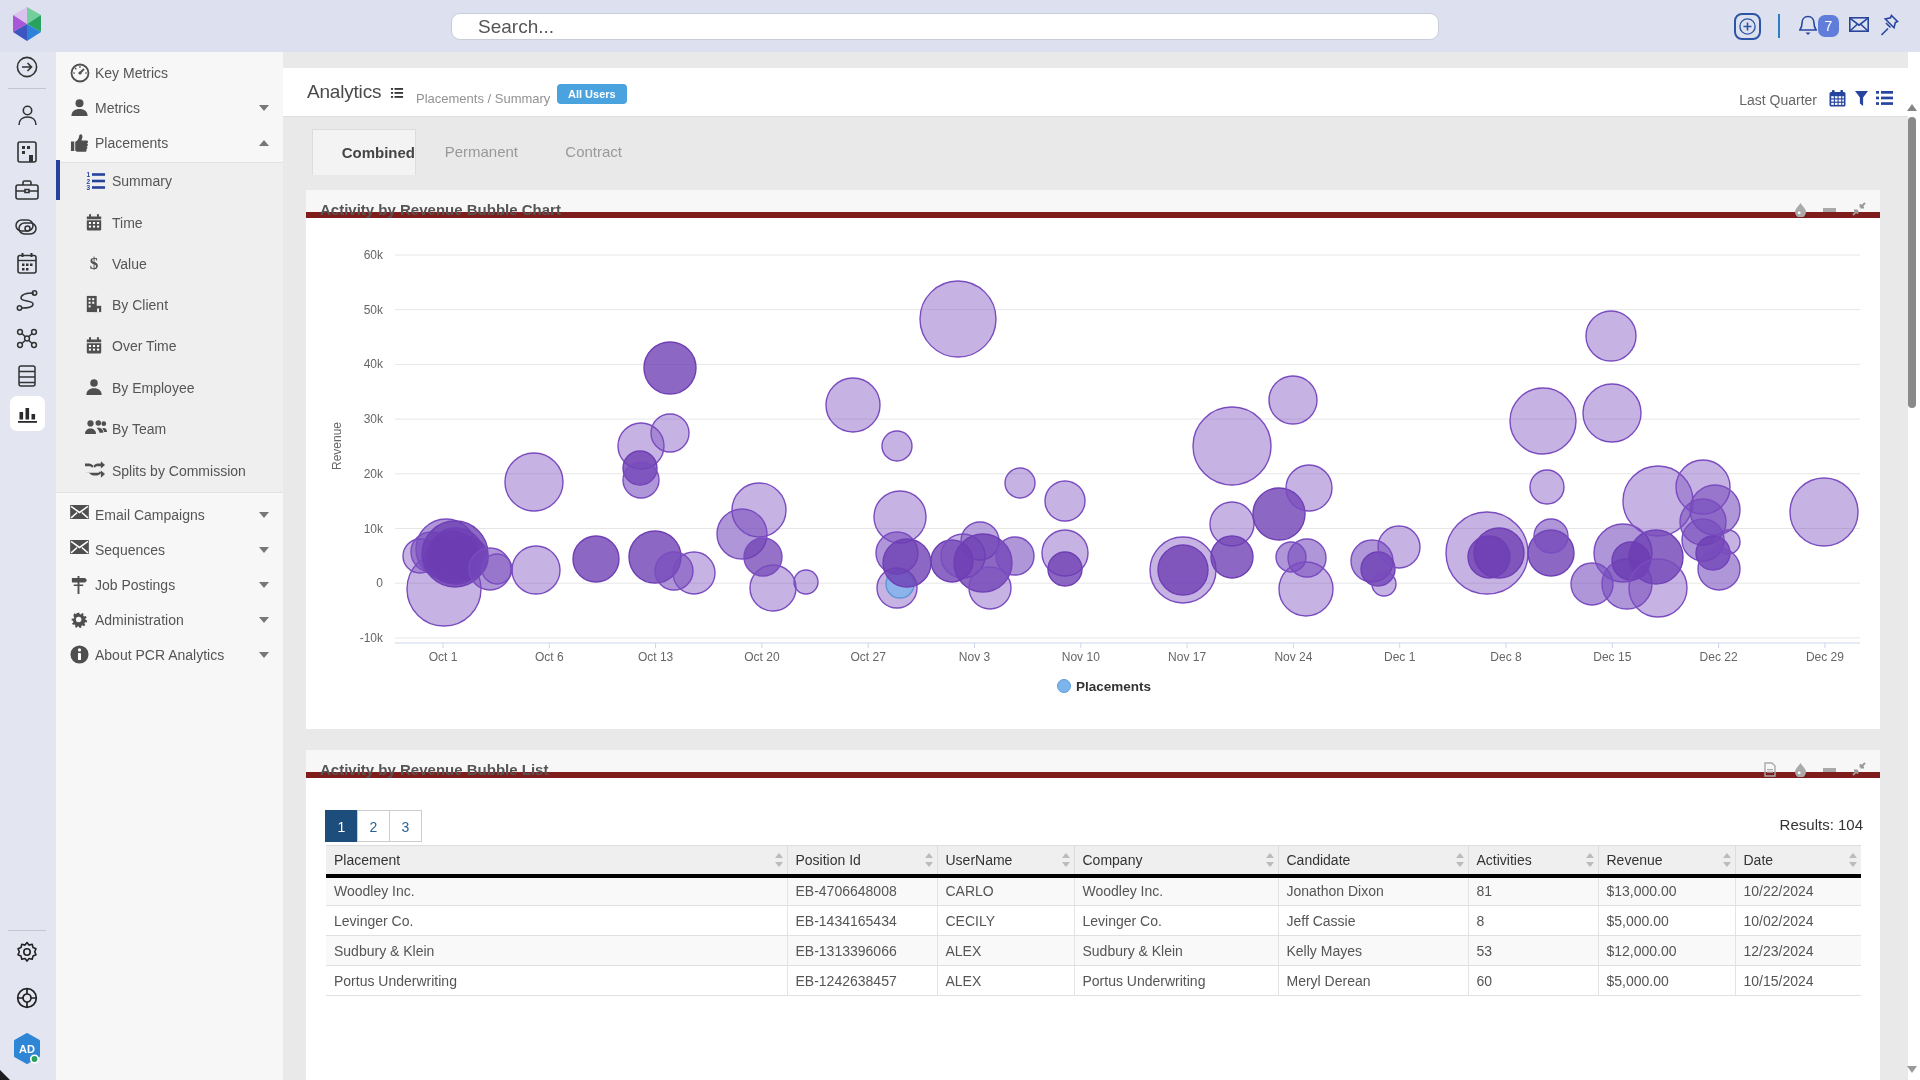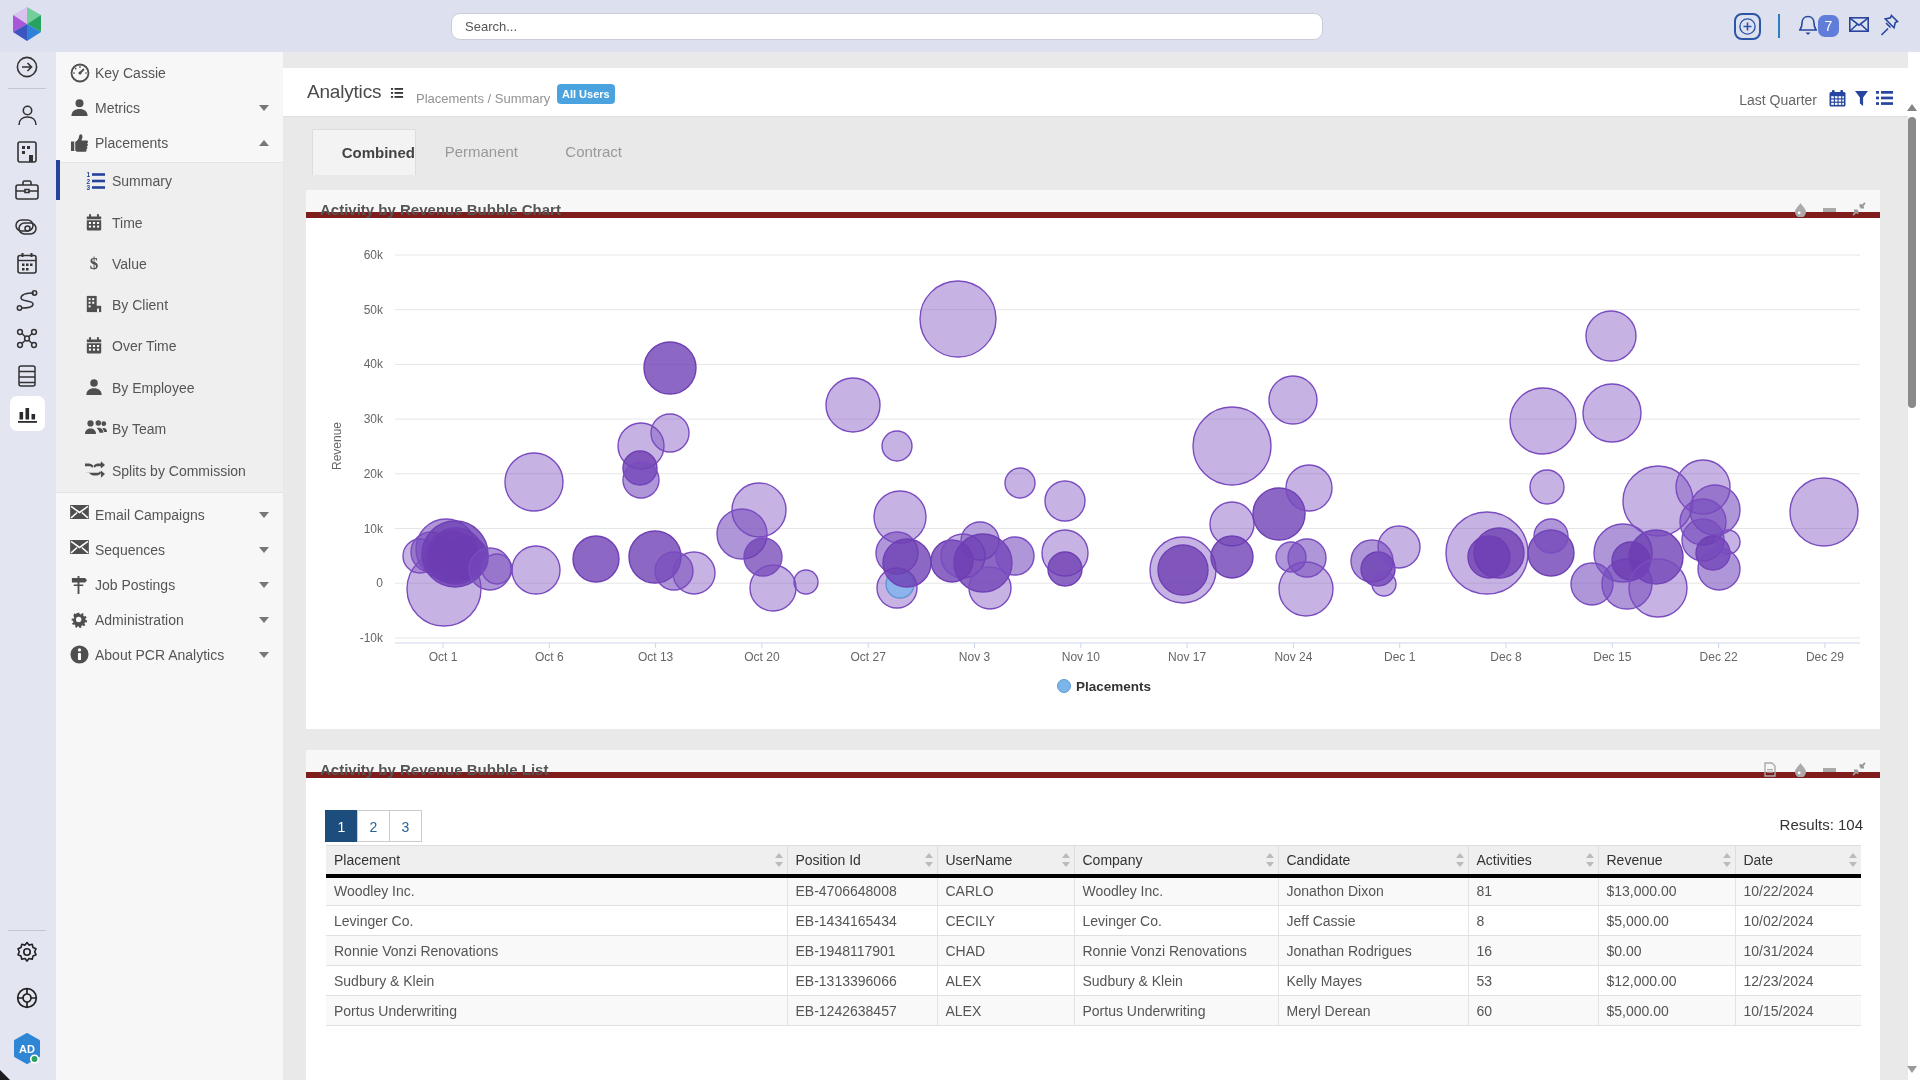--- a/index.html
+++ b/index.html
@@ -1,40 +1,40 @@
 <!DOCTYPE html>
 <html><head>
 <meta charset="utf-8">
 <style>
 * { margin:0; padding:0; box-sizing:border-box; }
 html,body { width:1920px; height:1080px; overflow:hidden; font-family:"Liberation Sans", sans-serif; }
 .abs { position:absolute; }
 #page { position:relative; width:1920px; height:1080px; background:#e9e9e9; }
 
 #topbar { left:0; top:0; width:1920px; height:52px; background:#dde1ef; }
-#searchbox { left:451px; top:13px; width:872px; height:27px; background:#fff; border:1px solid #c9cdda; border-radius:9px; color:#555; font-size:13px; line-height:25px; padding-left:13px; }
+#searchbox { left:451px; top:13px; width:988px; height:27px; background:#fff; border:1px solid #c9cdda; border-radius:9px; color:#555; font-size:19px; line-height:25px; padding-left:26px; }
 
 #rail { left:0; top:52px; width:56px; height:1028px; background:#e3e5f1; }
 
 #menu { left:56px; top:52px; width:227px; height:1028px; background:#f7f7f7; }
 #submenu { left:0px; top:110px; width:227px; height:331px; background:#efefef; border-top:1px solid #e3e3e3; border-bottom:1px solid #e3e3e3; }
 .mitem { position:absolute; left:0; width:227px; height:34px; color:#555; font-size:14px; }
 .mitem .txt { position:absolute; left:39px; top:50%; transform:translateY(-50%); }
 .sub .txt { left:56px; }
 .mitem .ic { position:absolute; left:14px; top:50%; transform:translateY(-50%); width:20px; height:20px; }
 .sub .ic { left:29px; }
 .chev { position:absolute; right:14px; top:50%; transform:translateY(-50%); width:0; height:0; border-left:5px solid transparent; border-right:5px solid transparent; border-top:6px solid #777; }
 .chevup { border-top:none; border-bottom:6px solid #777; }
 #activebar { left:0; top:108px; width:4px; height:40px; background:#26439c; z-index:3; }
 
 #content { left:283px; top:52px; width:1625px; height:1028px; background:#e9e9e9;margin-top:16px; }
 #pghead { left:0; top:0; width:1637px; height:49px; background:#fff; border-bottom:1px solid #e0e0e0; }
 #pghead h1 { position:absolute; left:24px; top:13px; font-size:19px; font-weight:normal; color:#4a4a4a; letter-spacing:-0.2px; }
 .crumb { position:absolute; top:23px; font-size:13px; color:#929292; }
-#allusers { position:absolute; left:274px; top:16px; background:#4aa3df; color:#fff; font-size:11px; font-weight:bold; padding:4px 5px; border-radius:4px; }
+#allusers { position:absolute; left:274px; top:16px; background:#4aa3df; color:#fff; font-size:11px; font-weight:bold; padding:4px 11px; border-radius:4px; }
 #lastq { position:absolute; right:103px; top:24px; font-size:14px; color:#666; }
 
 .tab { position:absolute; top:61px; height:46px; font-size:15px; line-height:46px; text-align:right; color:#999; }
 #tab1 { left:29px; width:104px; background:#f3f3f3; border:1px solid #ddd; border-bottom:none; color:#444; font-weight:bold; }
 
 .card { position:absolute; background:#fff; }
 .cardhead { position:absolute; left:0; top:0; width:100%; height:28px; background:#f7f7f7; border-bottom:6px solid #7f1d1d; }
 .cardhead .t { position:absolute; left:14px; top:11px; font-size:15px; font-weight:bold; color:#555; }
 #chartcard { left:23px; top:122px; width:1574px; height:539px; }
 #listcard { left:23px; top:682px; width:1574px; height:398px; }
@@ -332,30 +332,20 @@
               <td>Levinger Co.</td>
               <td>EB-1434165434</td>
               <td>CECILY</td>
               <td>Levinger Co.</td>
               <td>Jeff Cassie</td>
               <td>8</td>
               <td>$5,000.00</td>
               <td>10/02/2024</td>
             </tr>
           <tr>
-              <td>Ronnie Vonzi Renovations</td>
-              <td>EB-1948117901</td>
-              <td>CHAD</td>
-              <td>Ronnie Vonzi Renovations</td>
-              <td>Jonathan Rodrigues</td>
-              <td>16</td>
-              <td>$0.00</td>
-              <td>10/31/2024</td>
-            </tr>
-          <tr>
               <td>Sudbury &amp; Klein</td>
               <td>EB-1313396066</td>
               <td>ALEX</td>
               <td>Sudbury &amp; Klein</td>
               <td>Kelly Mayes</td>
               <td>53</td>
               <td>$12,000.00</td>
               <td>12/23/2024</td>
             </tr>
           <tr>
@@ -520,21 +510,21 @@
         <span class="ic"><svg viewBox="0 0 20 20" width="20" height="20">
             <g fill="none" stroke="#4f4f4f" stroke-width="1.8">
               <circle cx="10" cy="10" r="8.5"></circle>
               <path d="M10 10L14 6"></path>
             </g>
             <circle cx="10" cy="10" r="1.6" fill="#4f4f4f"></circle>
             <g stroke="#4f4f4f" stroke-width="1.2">
               <path d="M10 3v2M3 10h2M15 10h2M5 5l1.4 1.4"></path>
             </g>
           </svg></span>
-        <span class="txt">Key Cassie</span>
+        <span class="txt">Key Metrics</span>
       </div>
     <div class="mitem" style="top:39px;">
         <span class="ic"><svg viewBox="0 0 20 20" width="19" height="19">
             <circle cx="10" cy="5.5" r="4.2" fill="#4f4f4f"></circle>
             <path d="M1.5 19c0-5 3.5-7.5 8.5-7.5s8.5 2.5 8.5 7.5z" fill="#4f4f4f"></path>
           </svg></span>
         <span class="txt">Metrics</span>
         <span class="chev"></span>
       </div>
     <div class="mitem" style="top:74px;">

